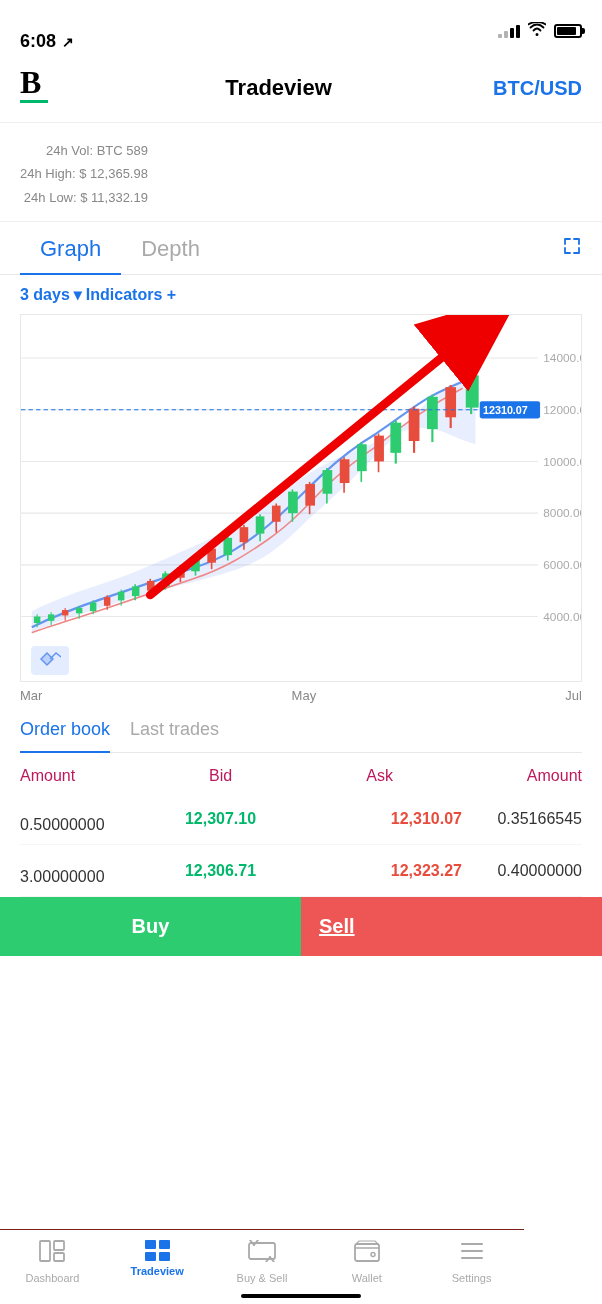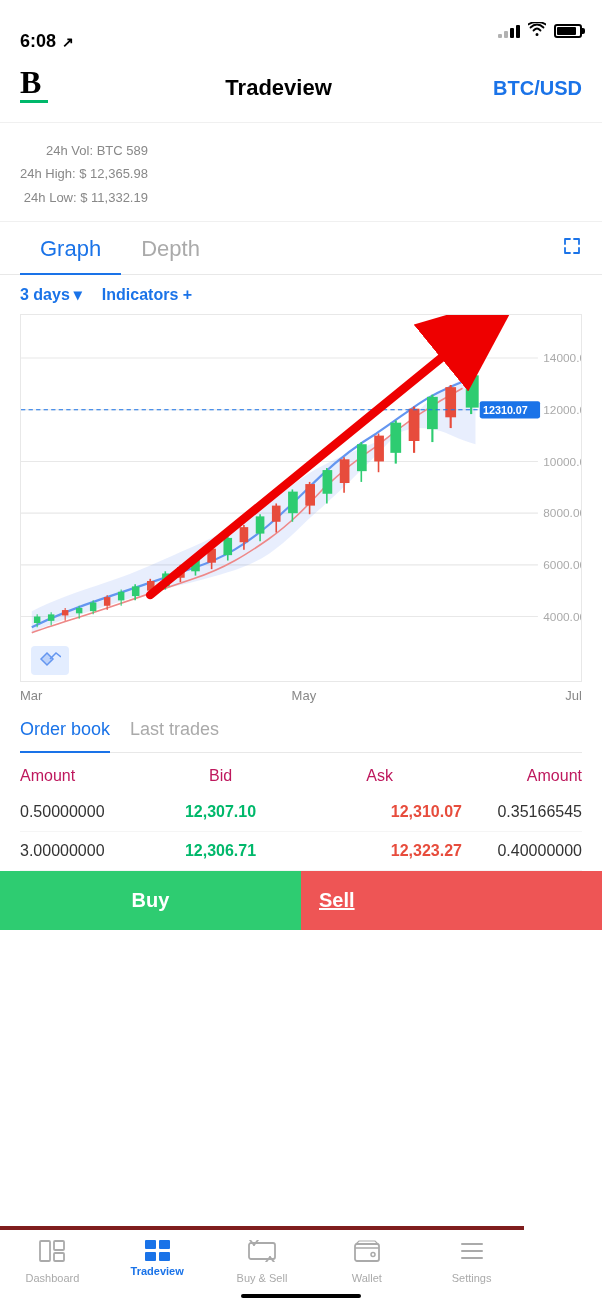--- a/index.html
+++ b/index.html
@@ -180,21 +180,21 @@
       margin-left: auto;
       color: #1a73e8;
       font-size: 16px;
     }
 
     
     .chart-controls {
       display: flex;
       align-items: center;
       padding: 10px 20px;
-      gap: 20px;
+      gap: 4px;
     }
     .days-selector {
       display: flex;
       align-items: center;
       gap: 4px;
       font-size: 16px;
       font-weight: 600;
       color: #1a73e8;
       cursor: pointer;
     }
@@ -271,21 +271,21 @@
       padding: 4px 0 8px;
     }
     .order-row {
       display: flex;
       justify-content: space-between;
       align-items: center;
       padding: 10px 0;
       font-size: 16px;
       border-bottom: 1px solid #f5f5f5;
     }
-    .col-amount { color: #333; min-width: 120px; }
+    .col-amount { color: #333; min-width: 120px; margin-top: 13px; }
     .col-bid { color: #00b86b; font-weight: 600; text-align: center; flex: 1; }
     .col-ask { color: #e74c3c; font-weight: 600; text-align: right; flex: 1; }
     .col-amount-right { color: #333; text-align: right; min-width: 120px; }
 
     
     .action-buttons {
       display: flex;
       margin: 0;
     }
     .btn-buy {
@@ -312,21 +312,21 @@
       text-decoration: underline;
     }
 
     
     .bottom-nav {
       position: fixed;
       bottom: 0;
       left: 0;
       width: 524px;
       background: #fff;
-      border-top: 4px solid #7f1d1d;
+      border-top: 1px solid #7f1d1d;
       display: flex;
       justify-content: space-around;
       padding: 10px 0 20px;
     }
     .nav-item {
       display: flex;
       flex-direction: column;
       align-items: center;
       gap: 4px;
       cursor: pointer;

